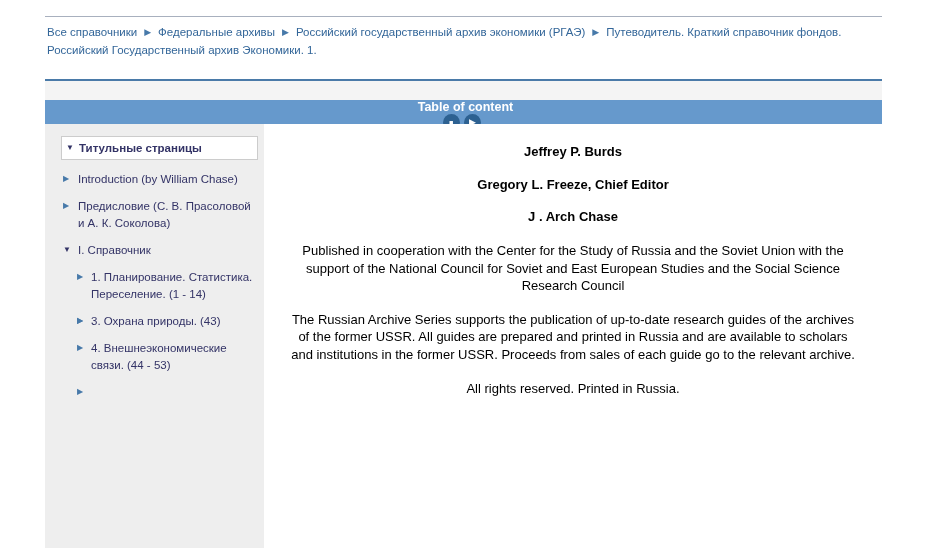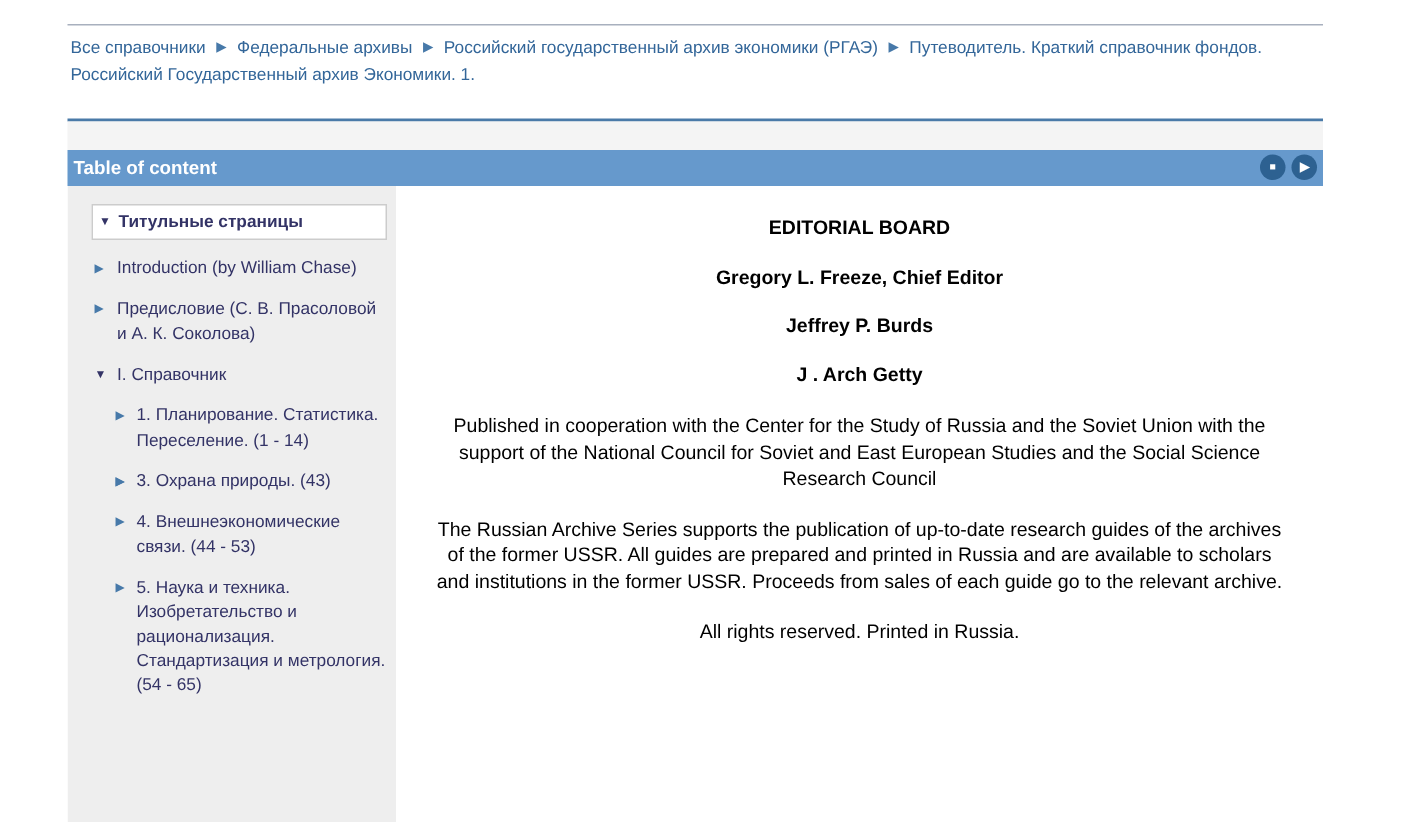--- a/index.html
+++ b/index.html
@@ -18,21 +18,21 @@
     font-family:"Liberation Sans","DejaVu Sans",sans-serif;}
   .page{width:837px;margin-left:45px;}
   
   .crumbs{border-top:1px solid var(--rule-light);border-bottom:2px solid var(--rule-blue);
     padding:7px 2px 19px 2px;margin-top:16px;font-size:11.5px;line-height:1.55;color:var(--link-blue);}
   .bc-link{color:var(--link-blue);text-decoration:none;cursor:pointer;}
   .bc-sep{color:var(--arrow-blue);font-size:9px;margin:0 7px;position:relative;top:-1px;}
   
   .strip{height:19px;background:var(--strip-gray);}
   
-  .panel-bar{height:24px;background:var(--accent-blue);display:flex;align-items:center;}
+  .panel-bar{height:24px;background:var(--accent-blue);display:flex;align-items:center;flex-direction:column;}
   .panel-title{color:#fff;font-weight:bold;font-size:12.5px;padding-left:4px;flex:1;}
   .panel-btns{display:flex;gap:4px;padding-right:4px;}
   .circle-btn{width:17px;height:17px;border-radius:50%;background:var(--button-blue);
     color:#fff;display:inline-flex;align-items:center;justify-content:center;cursor:pointer;border:none;}
   .glyph-square{font-size:7px;line-height:1;}
   .glyph-tri{font-size:9px;line-height:1;margin-left:1px;}
   
   .content-row{display:flex;height:448px;overflow:hidden;}
   .sidebar{width:219px;background:var(--sidebar-bg);flex:none;padding-top:12px;overflow:hidden;}
   .tree-item{position:relative;font-size:11.5px;line-height:1.42;color:var(--tree-navy);
@@ -78,29 +78,28 @@
     <div class="sidebar">
       <div>
           <div class="tree-item level0 selected"><span class="arrow expanded">▼</span><span>Титульные страницы</span></div>
           <div class="tree-item level0"><span class="arrow collapsed">▶</span><span>Introduction (by William Chase)</span></div>
           <div class="tree-item level0"><span class="arrow collapsed">▶</span><span>Предисловие (С. В. Прасоловой и А. К. Соколова)</span></div>
           <div class="tree-item level0"><span class="arrow expanded">▼</span><span>I. Справочник</span></div>
           <div class="tree-item level1"><span class="arrow collapsed">▶</span><span>1. Планирование. Статистика. Переселение. (1 - 14)</span></div>
           <div class="tree-item level1"><span class="arrow collapsed">▶</span></div>
           <div class="tree-item level1"><span class="arrow collapsed">▶</span><span>3. Охрана природы. (43)</span></div>
           <div class="tree-item level1"><span class="arrow collapsed">▶</span><span>4. Внешнеэкономические связи. (44 - 53)</span></div>
-          <div class="tree-item level1"><span class="arrow collapsed">▶</span><span>5. Наука и техника. Изобретательство и рационализация. Стандартизация и метрология. (54 - 65)</span></div>
+          <div class="tree-item level1"><span class="arrow collapsed">▶</span></div>
         </div>
     </div>
     <div class="main-panel">
       <div class="doc-content">
-          <p class="doc-heading">EDITORIAL BOARD</p>
+          <p class="doc-heading">Jeffrey P. Burds</p>
           <p class="doc-heading">Gregory L. Freeze, Chief Editor</p>
-          <p class="doc-heading">Jeffrey P. Burds</p>
-          <p class="doc-heading">J . Arch Getty</p>
+          <p class="doc-heading">J . Arch Chase</p>
           <p class="doc-para">Published in cooperation with the Center for the Study of Russia and the Soviet Union with the support of the National Council for Soviet and East European Studies and the Social Science Research Council</p>
           <p class="doc-para">The Russian Archive Series supports the publication of up-to-date research guides of the archives of the former USSR. All guides are prepared and printed in Russia and are available to scholars and institutions in the former USSR. Proceeds from sales of each guide go to the relevant archive.</p>
           <p class="doc-para">All rights reserved. Printed in Russia.</p>
         </div>
     </div>
   </div>
 
 </div>
 
 </body></html>

